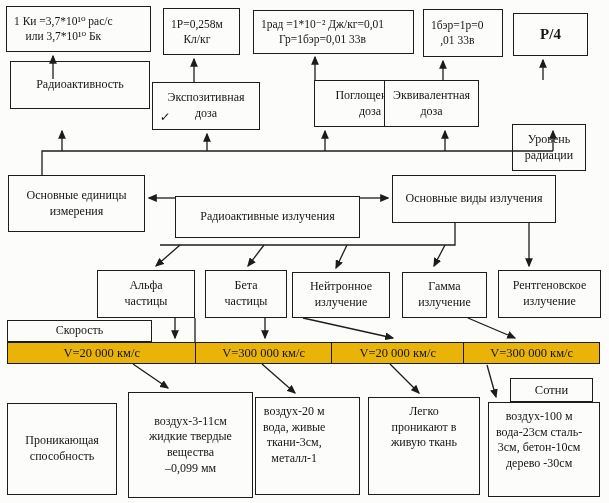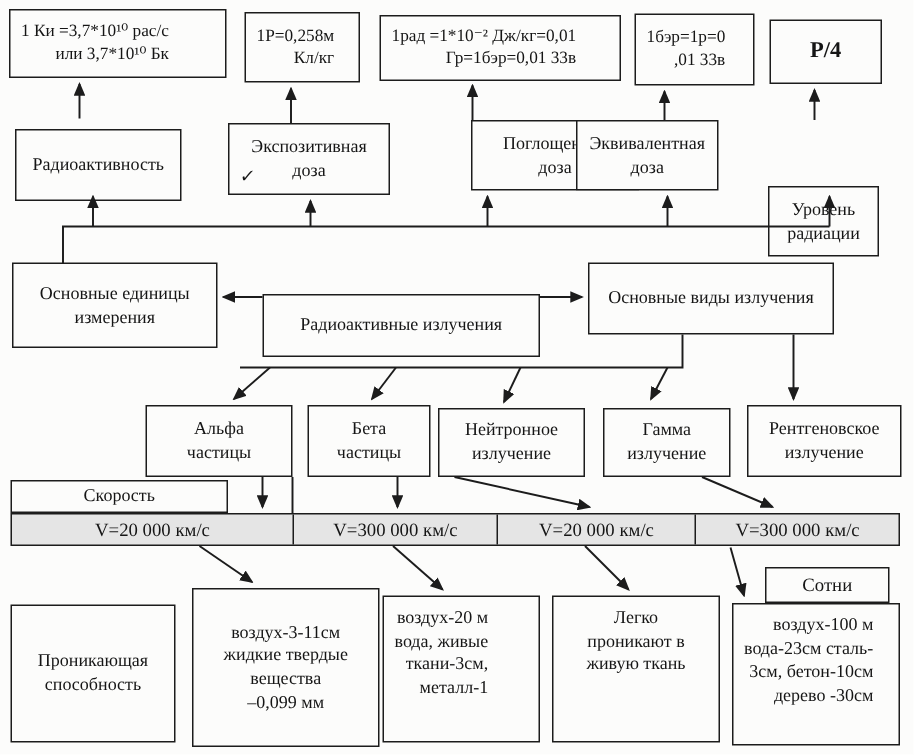--- a/index.html
+++ b/index.html
@@ -20,30 +20,30 @@
     align-items:center;
     justify-content:center;
     text-align:center;
     white-space:pre-line;
     font-size:12px;
     line-height:1.3;
     padding:2px 4px;
   }
   .box.left{
     justify-content:flex-start;
-    text-align:right;
+    text-align:center;
     padding:3px 7px;
   }
   .small{font-size:11.5px;}
   .big{font-size:15px;font-weight:bold;}
   svg.wires{position:absolute;left:0;top:0;pointer-events:none;}
   line,polyline{stroke:#1c1c1c;stroke-width:1.3;fill:none;}
   .band{
     position:absolute;left:7px;top:342px;width:593px;height:22px;
-    box-sizing:border-box;border:1.4px solid #1c1c1c;background:#e5e5e5;
+    box-sizing:border-box;border:1.4px solid #1c1c1c;background:#eab308;
     display:flex;font-size:12.5px;
   }
   .band .cell{
     box-sizing:border-box;
     display:flex;align-items:center;justify-content:center;
     border-left:1.4px solid #1c1c1c;
   }
   .band .cell:first-child{border-left:none;}
   .checkmark{
     position:absolute;left:7px;bottom:3px;
@@ -59,21 +59,21 @@
   <div class="box left small" style="left:6px;top:6px;width:145px;height:46px;">1 Ки =3,7*10¹⁰ рас/с
 или 3,7*10¹⁰ Бк</div>
   <div class="box left small" style="left:163px;top:8px;width:77px;height:47px;">1Р=0,258м
 Кл/кг</div>
   <div class="box left small" style="left:253px;top:10px;width:161px;height:44px;">1рад =1*10⁻² Дж/кг=0,01
 Гр=1бэр=0,01 33в</div>
   <div class="box left small" style="left:423px;top:9px;width:80px;height:48px;">1бэр=1р=0
 ,01 33в</div>
   <div class="box big" style="left:513px;top:13px;width:75px;height:43px;">Р/4</div>
 
-  <div class="box" style="left:10px;top:86px;width:111px;height:48px;">Радиоактивность</div>
+  <div class="box" style="left:10px;top:61px;width:140px;height:48px;">Радиоактивность</div>
   <div class="box" style="left:152px;top:82px;width:108px;height:48px;">
     <span>Экспозитивная
 доза</span>
     <span class="checkmark">✓</span>
   </div>
   <div class="box" style="left:270px;top:80px;width:112px;height:47px;margin-left:44px;">Поглощенная
 доза</div>
   <div class="box" style="left:384px;top:80px;width:95px;height:47px;">Эквивалентная
 доза</div>
   <div class="box" style="left:512px;top:80px;width:74px;height:47px;margin-top:44px;">Уровень

